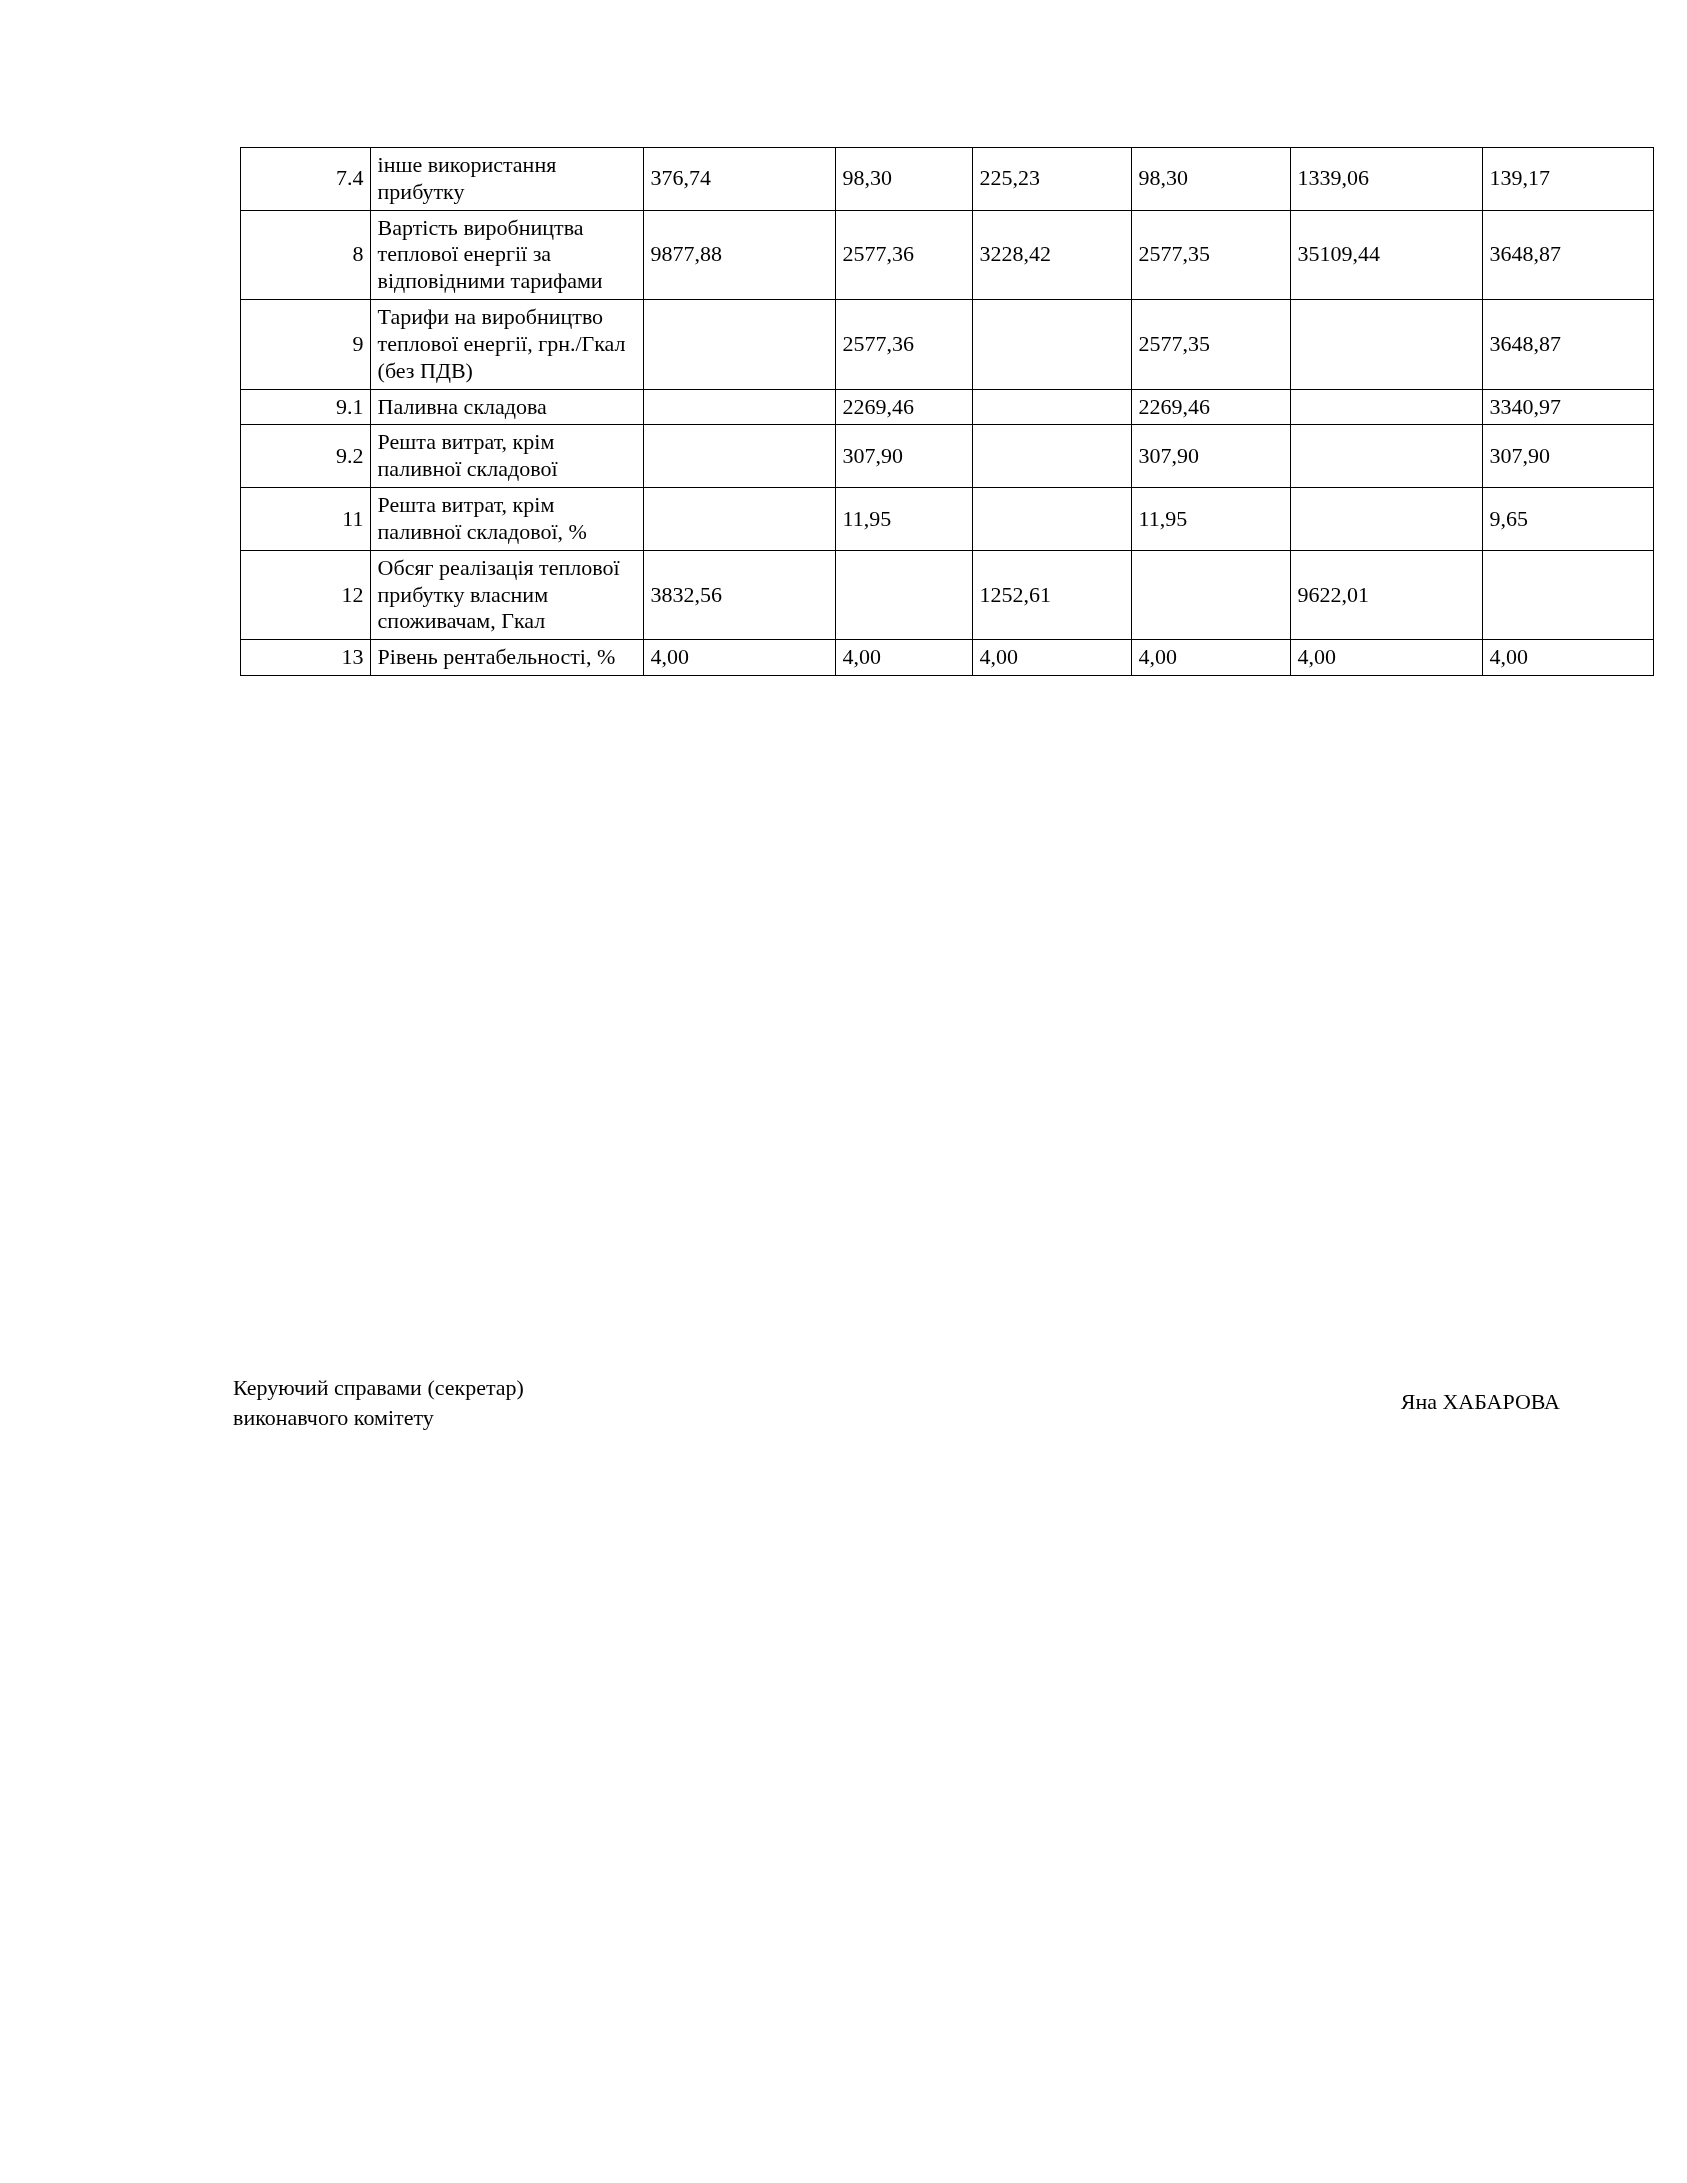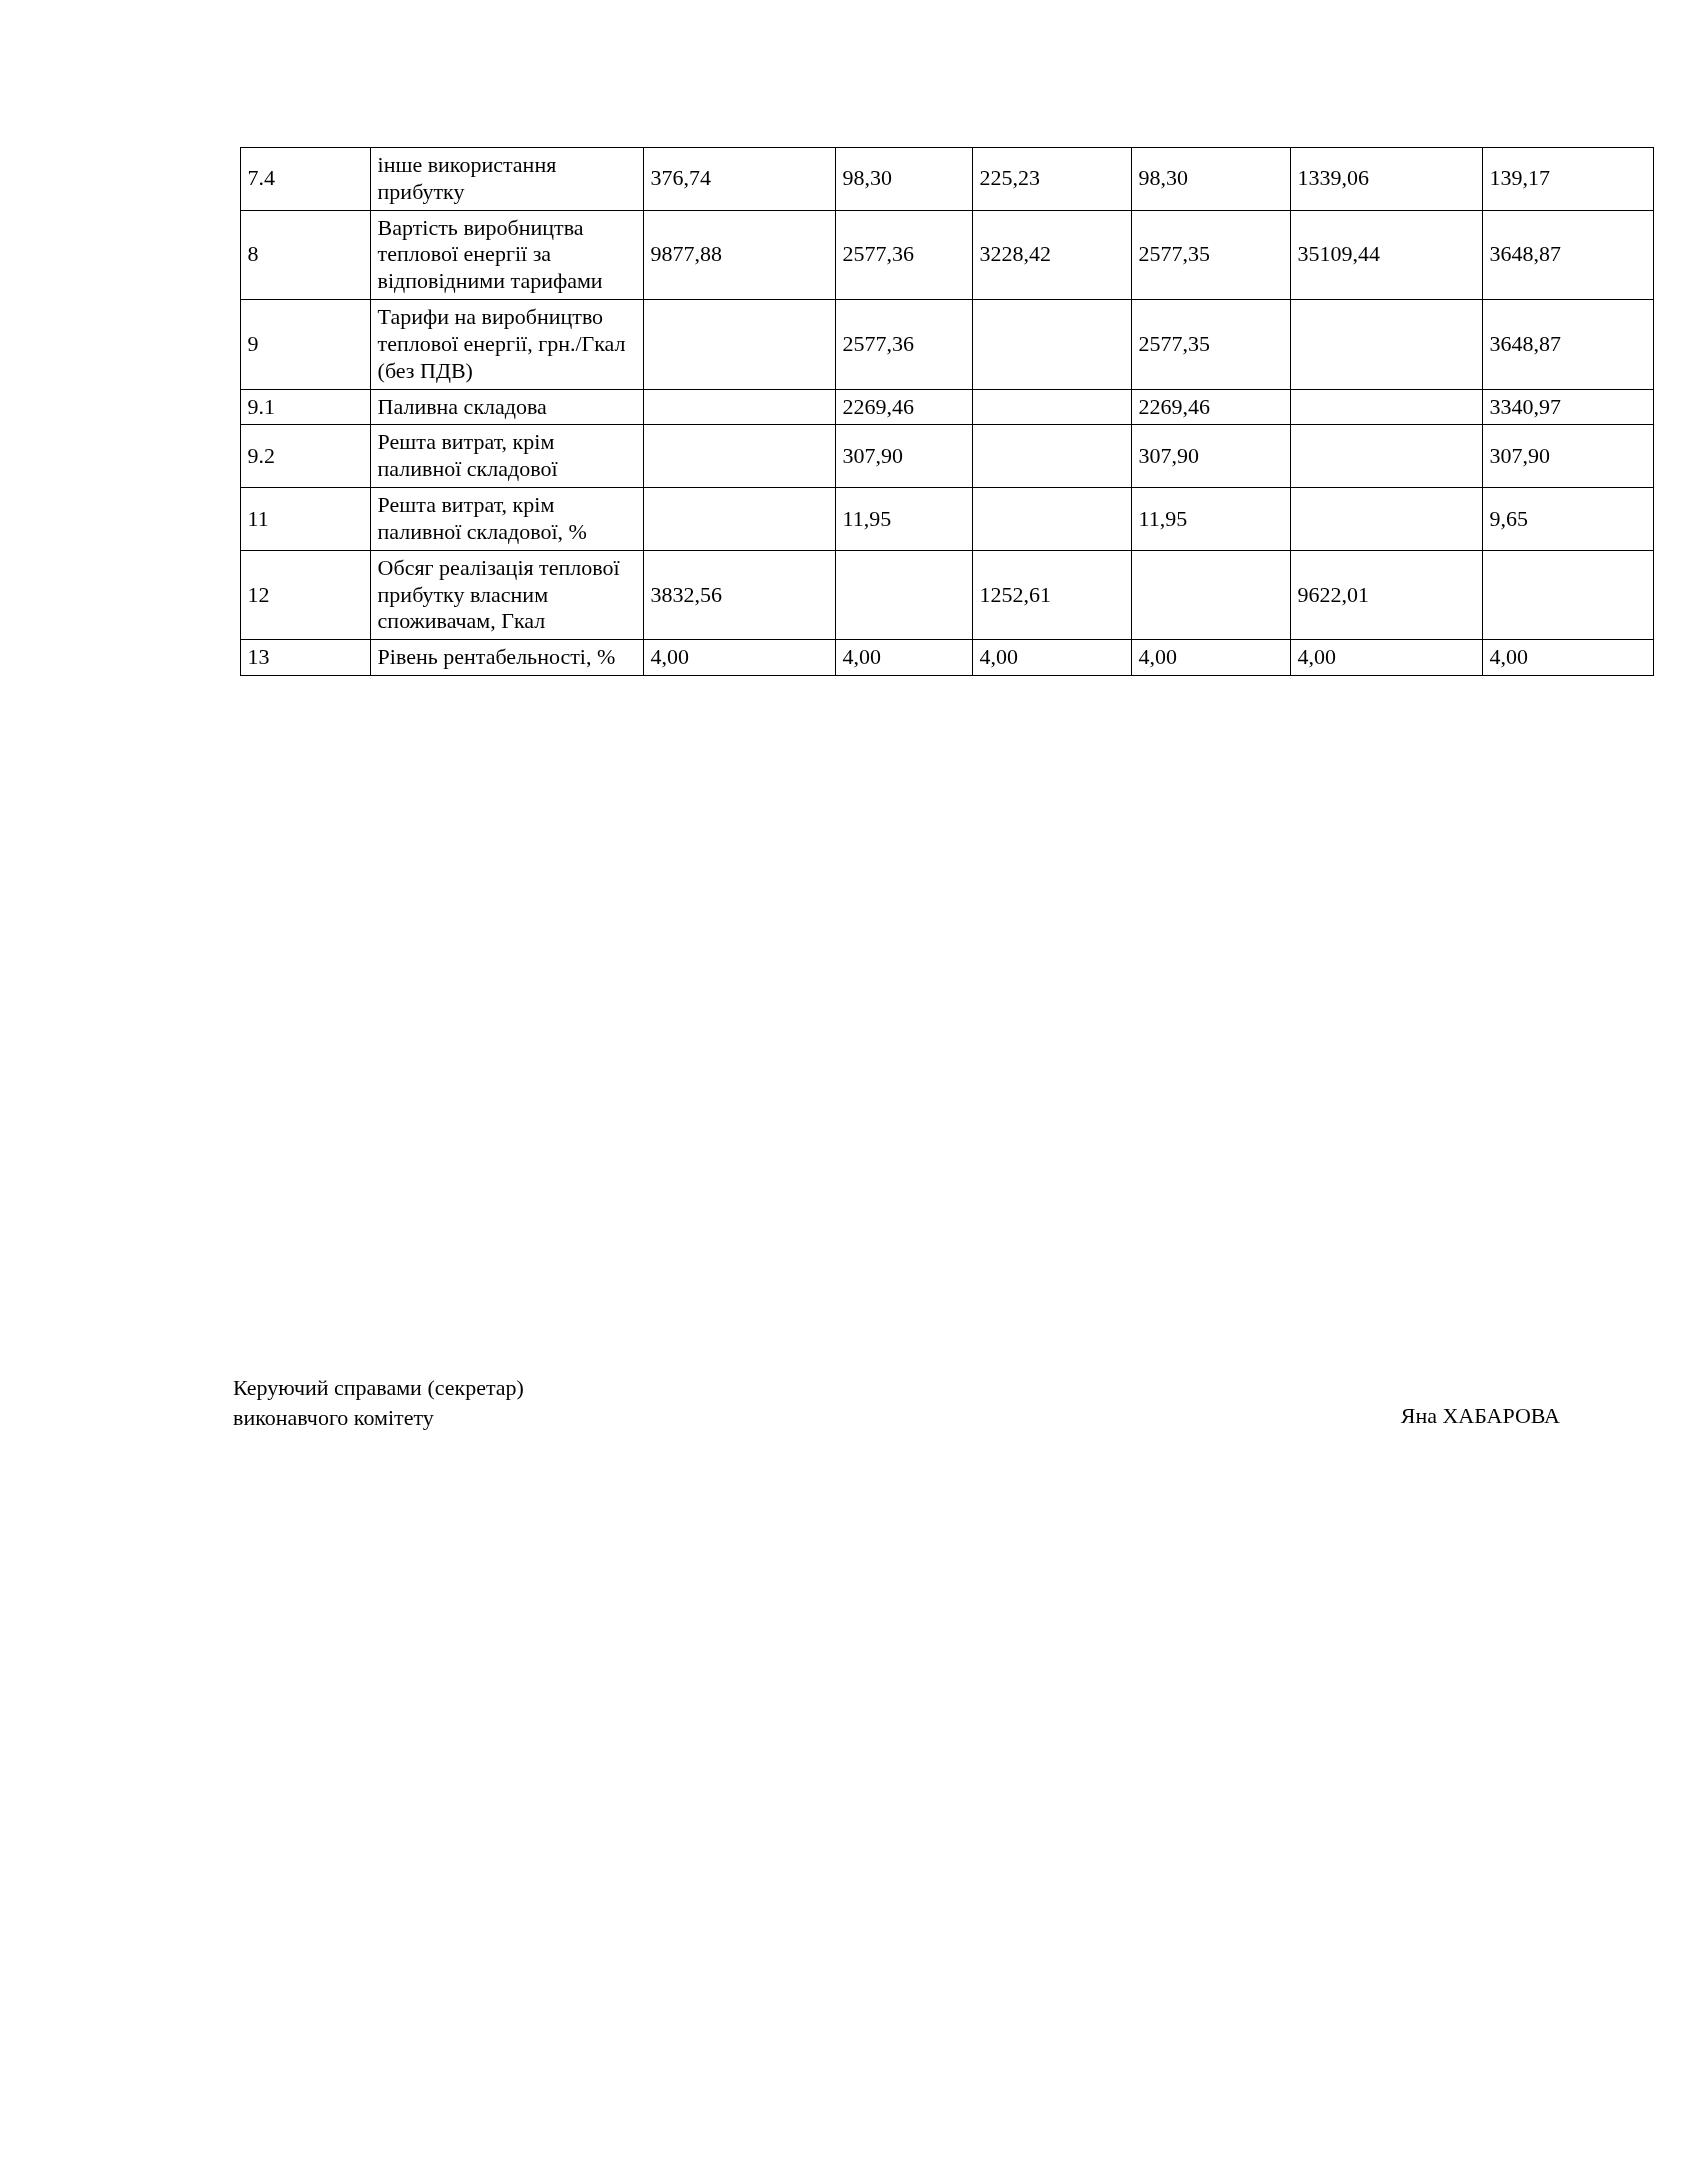--- a/index.html
+++ b/index.html
@@ -44,21 +44,21 @@
   col.c-num   { width: 130px; }
   col.c-name  { width: 273px; }
   col.c-v1    { width: 192px; }
   col.c-v2    { width: 137px; }
   col.c-v3    { width: 159px; }
   col.c-v4    { width: 159px; }
   col.c-v5    { width: 192px; }
   col.c-v6    { width: 171px; }
 
   td.num {
-    text-align: left;
+    text-align: right;
     padding-right: 10.6px;
     white-space: nowrap;
   }
   td.name {
     text-align: left;
     padding-left: 9.3px;
   }
   td.val {
     text-align: left;
     white-space: nowrap;
@@ -68,21 +68,21 @@
     position: absolute;
     left: 233px;
     top: 1373px;
     width: 1363px;
     font-size: 22px;
     line-height: 1.35;
   }
   .signature .lines {
     display: flex;
     justify-content: space-between;
-    align-items: flex-end;
+    align-items: center;
     gap: 20px;
   }
   .signature .left {
     white-space: pre-line;
   }
   .signature .right {
     white-space: nowrap;
     padding-bottom: 1.3px;
     padding-right: 36px;
     margin-left: 20px;

